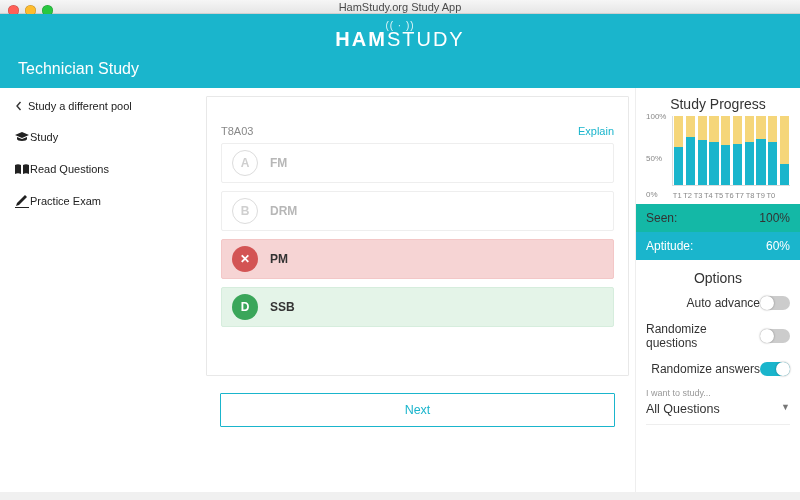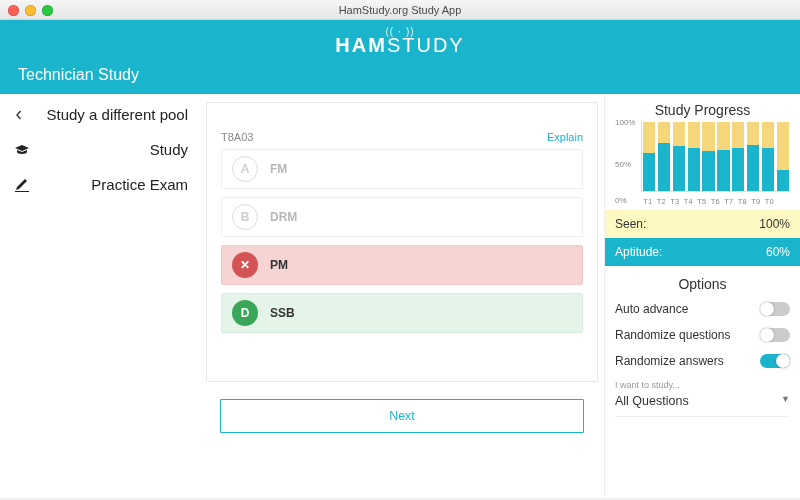--- a/index.html
+++ b/index.html
@@ -1,35 +1,35 @@
 <!DOCTYPE html>
 <html><head>
 <meta charset="utf-8">
 <style>
   * { box-sizing: border-box; margin: 0; padding: 0; font-family: -apple-system, BlinkMacSystemFont, "Segoe UI", Helvetica, Arial, sans-serif; }
   html, body { width: 800px; height: 500px; overflow: hidden; background: #f0f0f0; }
 
   
-  .titlebar { height: 20px; background: linear-gradient(#f6f6f6,#e6e6e6); border-bottom:1px solid #cfcfcf; display:flex; align-items:center; position:relative; font-size:11px; color:#4a4a4a;}
+  .titlebar { height: 14px; background: linear-gradient(#f6f6f6,#e6e6e6); border-bottom:1px solid #cfcfcf; display:flex; align-items:center; position:relative; font-size:11px; color:#4a4a4a;}
   .traffic { display:flex; gap:6px; position:absolute; left:8px; top:5px;}
   .tl-dot{ width:11px;height:11px;border-radius:50%; box-shadow:inset 0 0 0 .5px rgba(0,0,0,.25);}
   .dot-red{background:#ff5f57;} .dot-yel{background:#febc2e;} .dot-grn{background:#28c840;}
   .titlebar-title{ margin:0 auto; }
 
   
   .app-header{ background:#1ab5cc; color:#fff; height:74px; position:relative;}
   .logo{ position:absolute; left:50%; top:6px; transform:translateX(-50%); text-align:center; font-weight:300; letter-spacing:2px; font-size:20px;}
   .logo .bold{ font-weight:600;}
   .logo-ant{ display:block; font-size:10px; letter-spacing:1px; opacity:.85; margin-bottom:-3px;}
   .subhead{ position:absolute; left:18px; bottom:10px; font-size:16px; font-weight:400;}
 
   
   .body{ display:flex; height:calc(500px - 22px - 74px); background:#fff;}
   .sidebar{ width:200px; border-right:0; background:#fff;}
-  .side-item{ display:flex; align-items:center; padding:9px 12px 9px 14px; font-size:15px; color:#222; cursor:pointer;justify-content:space-between;}
+  .side-item{ display:flex; align-items:center; padding:9px 12px 9px 14px; font-size:11px; color:#222; cursor:pointer;}
   .side-item.back{ padding-top:12px;}
   .side-caret{ font-size:12px; color:#333; width:14px; text-align:center;}
   .side-icon{ width:16px; height:14px; display:inline-flex; align-items:center; justify-content:center;}
   .sub-items{ }
   .sub-item{ padding:10px 12px 10px 40px; font-size:12px; display:flex; justify-content:space-between; cursor:pointer;}
   .sub-item.active{ background:#e6f7f9;}
   .check{ font-size:12px;}
 
   .main{ flex:1; padding:8px 6px 0 6px; background:#fff; position:relative;}
   .card{ border:1px solid #e8e8e8; border-radius:1px; padding:12px 14px 10px; min-height:280px; position:relative;}
@@ -42,35 +42,35 @@
   .answer.dim .letter{ border:1.5px solid #dcdcdc; color:#cfcfcf; background:#fff;}
   .answer.wrong{ background:#f6d4d4; border-color:#f3c7c7; color:#333;}
   .answer.wrong .letter{ background:#d35454; color:#fff;}
   .answer.right{ background:#e4f4e8; border-color:#d6eddd; color:#333;}
   .answer.right .letter{ background:#3aa65a; color:#fff;}
   .ans-label{ font-size:12px; font-weight:600;}
   .next-row{ margin-top:17px; padding:0 14px;}
   .next-btn{ width:100%; border:1px solid #1ab5cc; color:#1ab5cc; background:#fff; padding:9px 0; font-size:12.5px; border-radius:1px; cursor:pointer;}
 
   
-  .aside{ width:196px; border-left:1px solid #eee; padding:8px 10px 16px; font-size:12px; color:#333;}
+  .aside{ width:165px; border-left:1px solid #eee; padding:8px 10px 16px; font-size:12px; color:#333;}
   .aside h3{ text-align:center; font-weight:500; font-size:14px; margin-bottom:4px;}
   .chart{ height:84px; position:relative; padding-left:26px; margin-bottom:2px;}
   .ylab{ position:absolute; left:0; font-size:8px; color:#888; transform:translateY(-50%);}
   .chart-plot{ position:absolute; left:26px; right:0; top:0; bottom:14px; border-left:1px solid #ddd; border-bottom:1px solid #ddd; display:flex; align-items:flex-end; gap:2.5px; padding:0 1px;}
   .bar-wrap{ flex:1; height:100%; position:relative; background:#fff;}
   .bar-seen{ position:absolute; bottom:0; left:0; right:0; background:#f5d67a;}
   .bar-apt { position:absolute; bottom:0; left:0; right:0; background:#1ab5cc;}
   .xticks{ position:absolute; left:26px; right:14px; bottom:0; display:flex;}
   .xt{ flex:1; text-align:center; font-size:7.5px; color:#888;}
   .stat-row{ display:flex; justify-content:space-between; padding:7px 10px; font-size:12px;}
-  .stat-seen{ background:#fef9c3; color:#333; margin:4px -10px 0;}
+  .stat-seen{ background:#14b8a6; color:#333; margin:4px -10px 0;}
   .stat-apt { background:#1ab5cc; color:#fff; margin:0 -10px;}
   .opt-h{ text-align:center; font-weight:500; font-size:14px; margin:10px 0 6px;}
-  .opt-row{ display:flex; justify-content:space-between; align-items:center; padding:6px 0; font-size:12px;}
+  .opt-row{ display:flex; justify-content:flex-end; align-items:center; padding:6px 0; font-size:12px;}
   .toggle{ width:30px; height:14px; border-radius:8px; background:#ccc; position:relative; cursor:pointer;}
   .toggle .knob{ width:14px; height:14px; border-radius:50%; background:#fff; box-shadow:0 0 2px rgba(0,0,0,.4); position:absolute; top:0; left:0; transition:none;}
   .toggle.on{ background:#1ab5cc;} .toggle.on .knob{ left:16px;}
   .want-label{ font-size:9px; color:#999; margin-top:6px;}
   .select-row{ display:flex; justify-content:space-between; padding:4px 0 8px; border-bottom:1px solid #eee; font-size:12.5px; cursor:pointer;}
   .caret{ font-size:9px; color:#777;}
 
   
   svg{ display:block;}
 </style>
@@ -108,20 +108,28 @@
 
     <div class="side-item">
       <span class="side-icon">
         <svg width="16" height="12" viewBox="0 0 16 12">
             <path d="M8 1 1 4l7 3 7-3-7-3Zm-5 5v2c0 1 2.2 2 5 2s5-1 5-2V6L8 8 3 6Z" fill="#222"></path>
           </svg>
       </span>
       <span>Study</span>
     </div>
 
+    <div class="side-item">
+      <span class="side-icon">
+        <svg width="16" height="12" viewBox="0 0 16 12">
+            <path d="M1 2c2-1 4-1 6 0v9c-2-1-4-1-6 0V2Zm14 0c-2-1-4-1-6 0v9c2-1 4-1 6 0V2Z" fill="#222"></path>
+          </svg>
+      </span>
+      <span>Read Questions</span>
+    </div>
 
     <div class="side-item">
       <span class="side-icon">
         <svg width="16" height="14" viewBox="0 0 16 14">
             <path d="M2 12l1-3 8-8 2 2-8 8-3 1Zm-1 1h14v1H1v-1Z" fill="#222"></path>
           </svg>
       </span>
       <span>Practice Exam</span>
     </div>
   </div>

